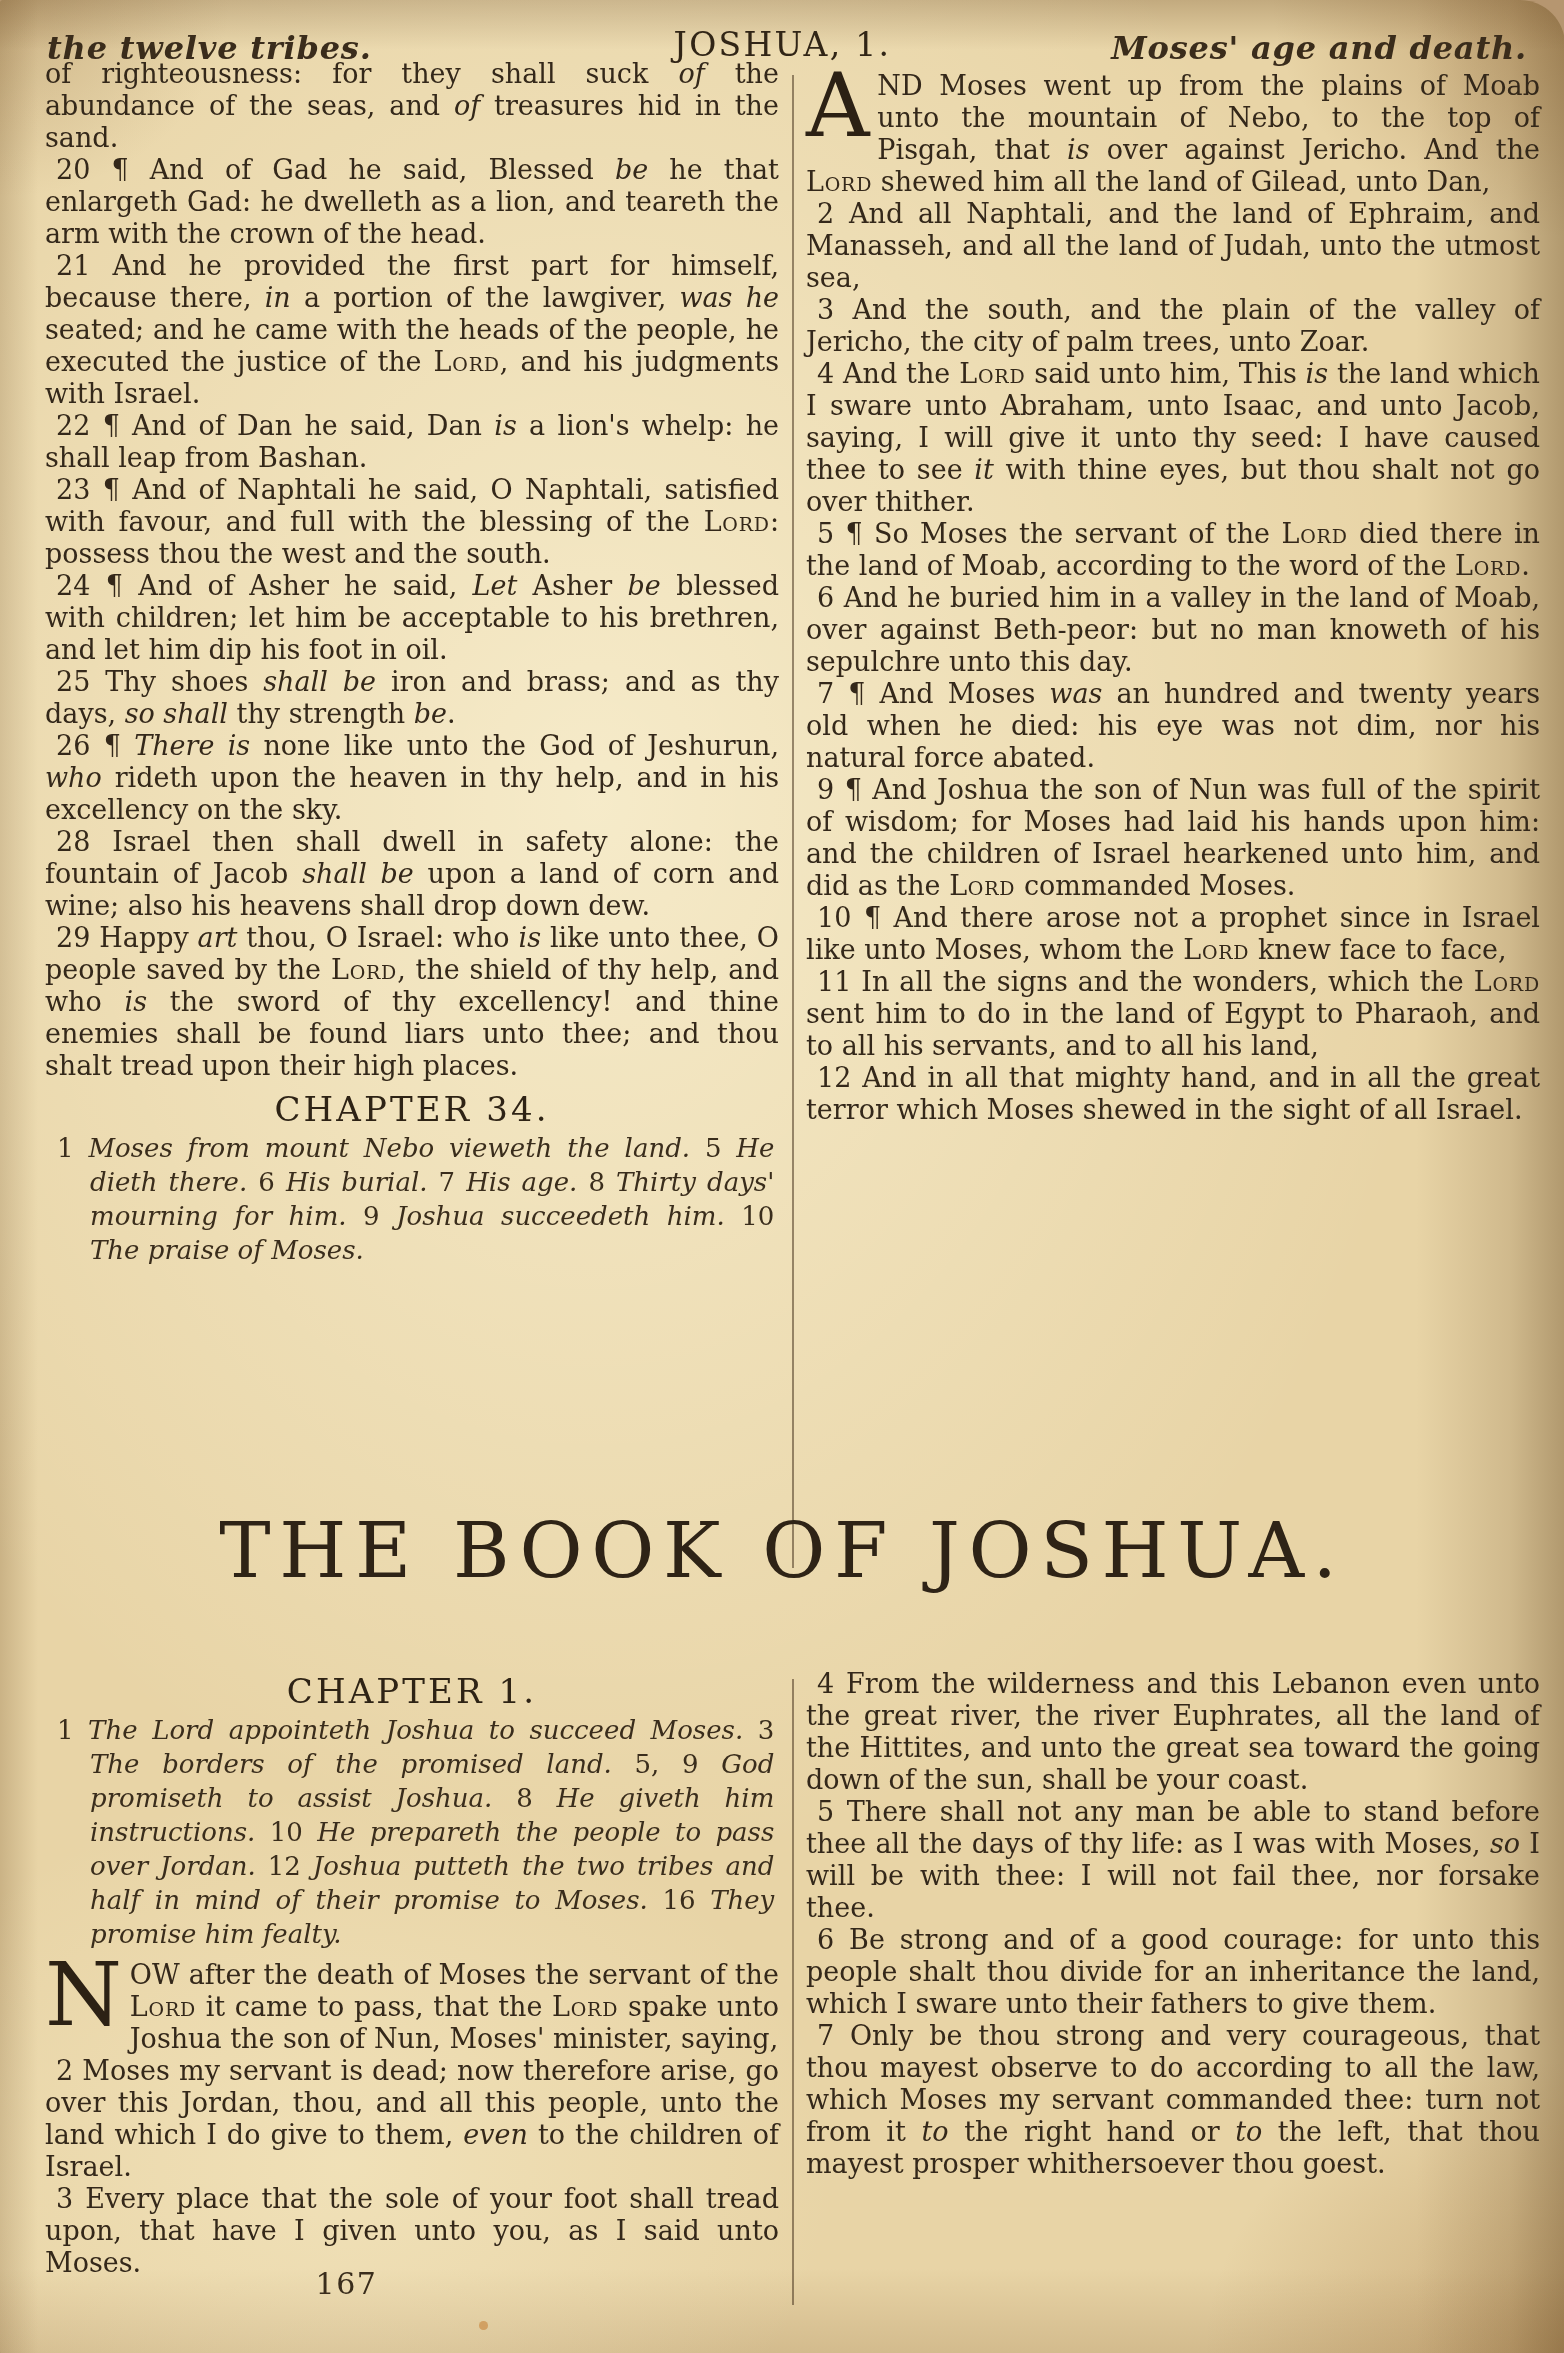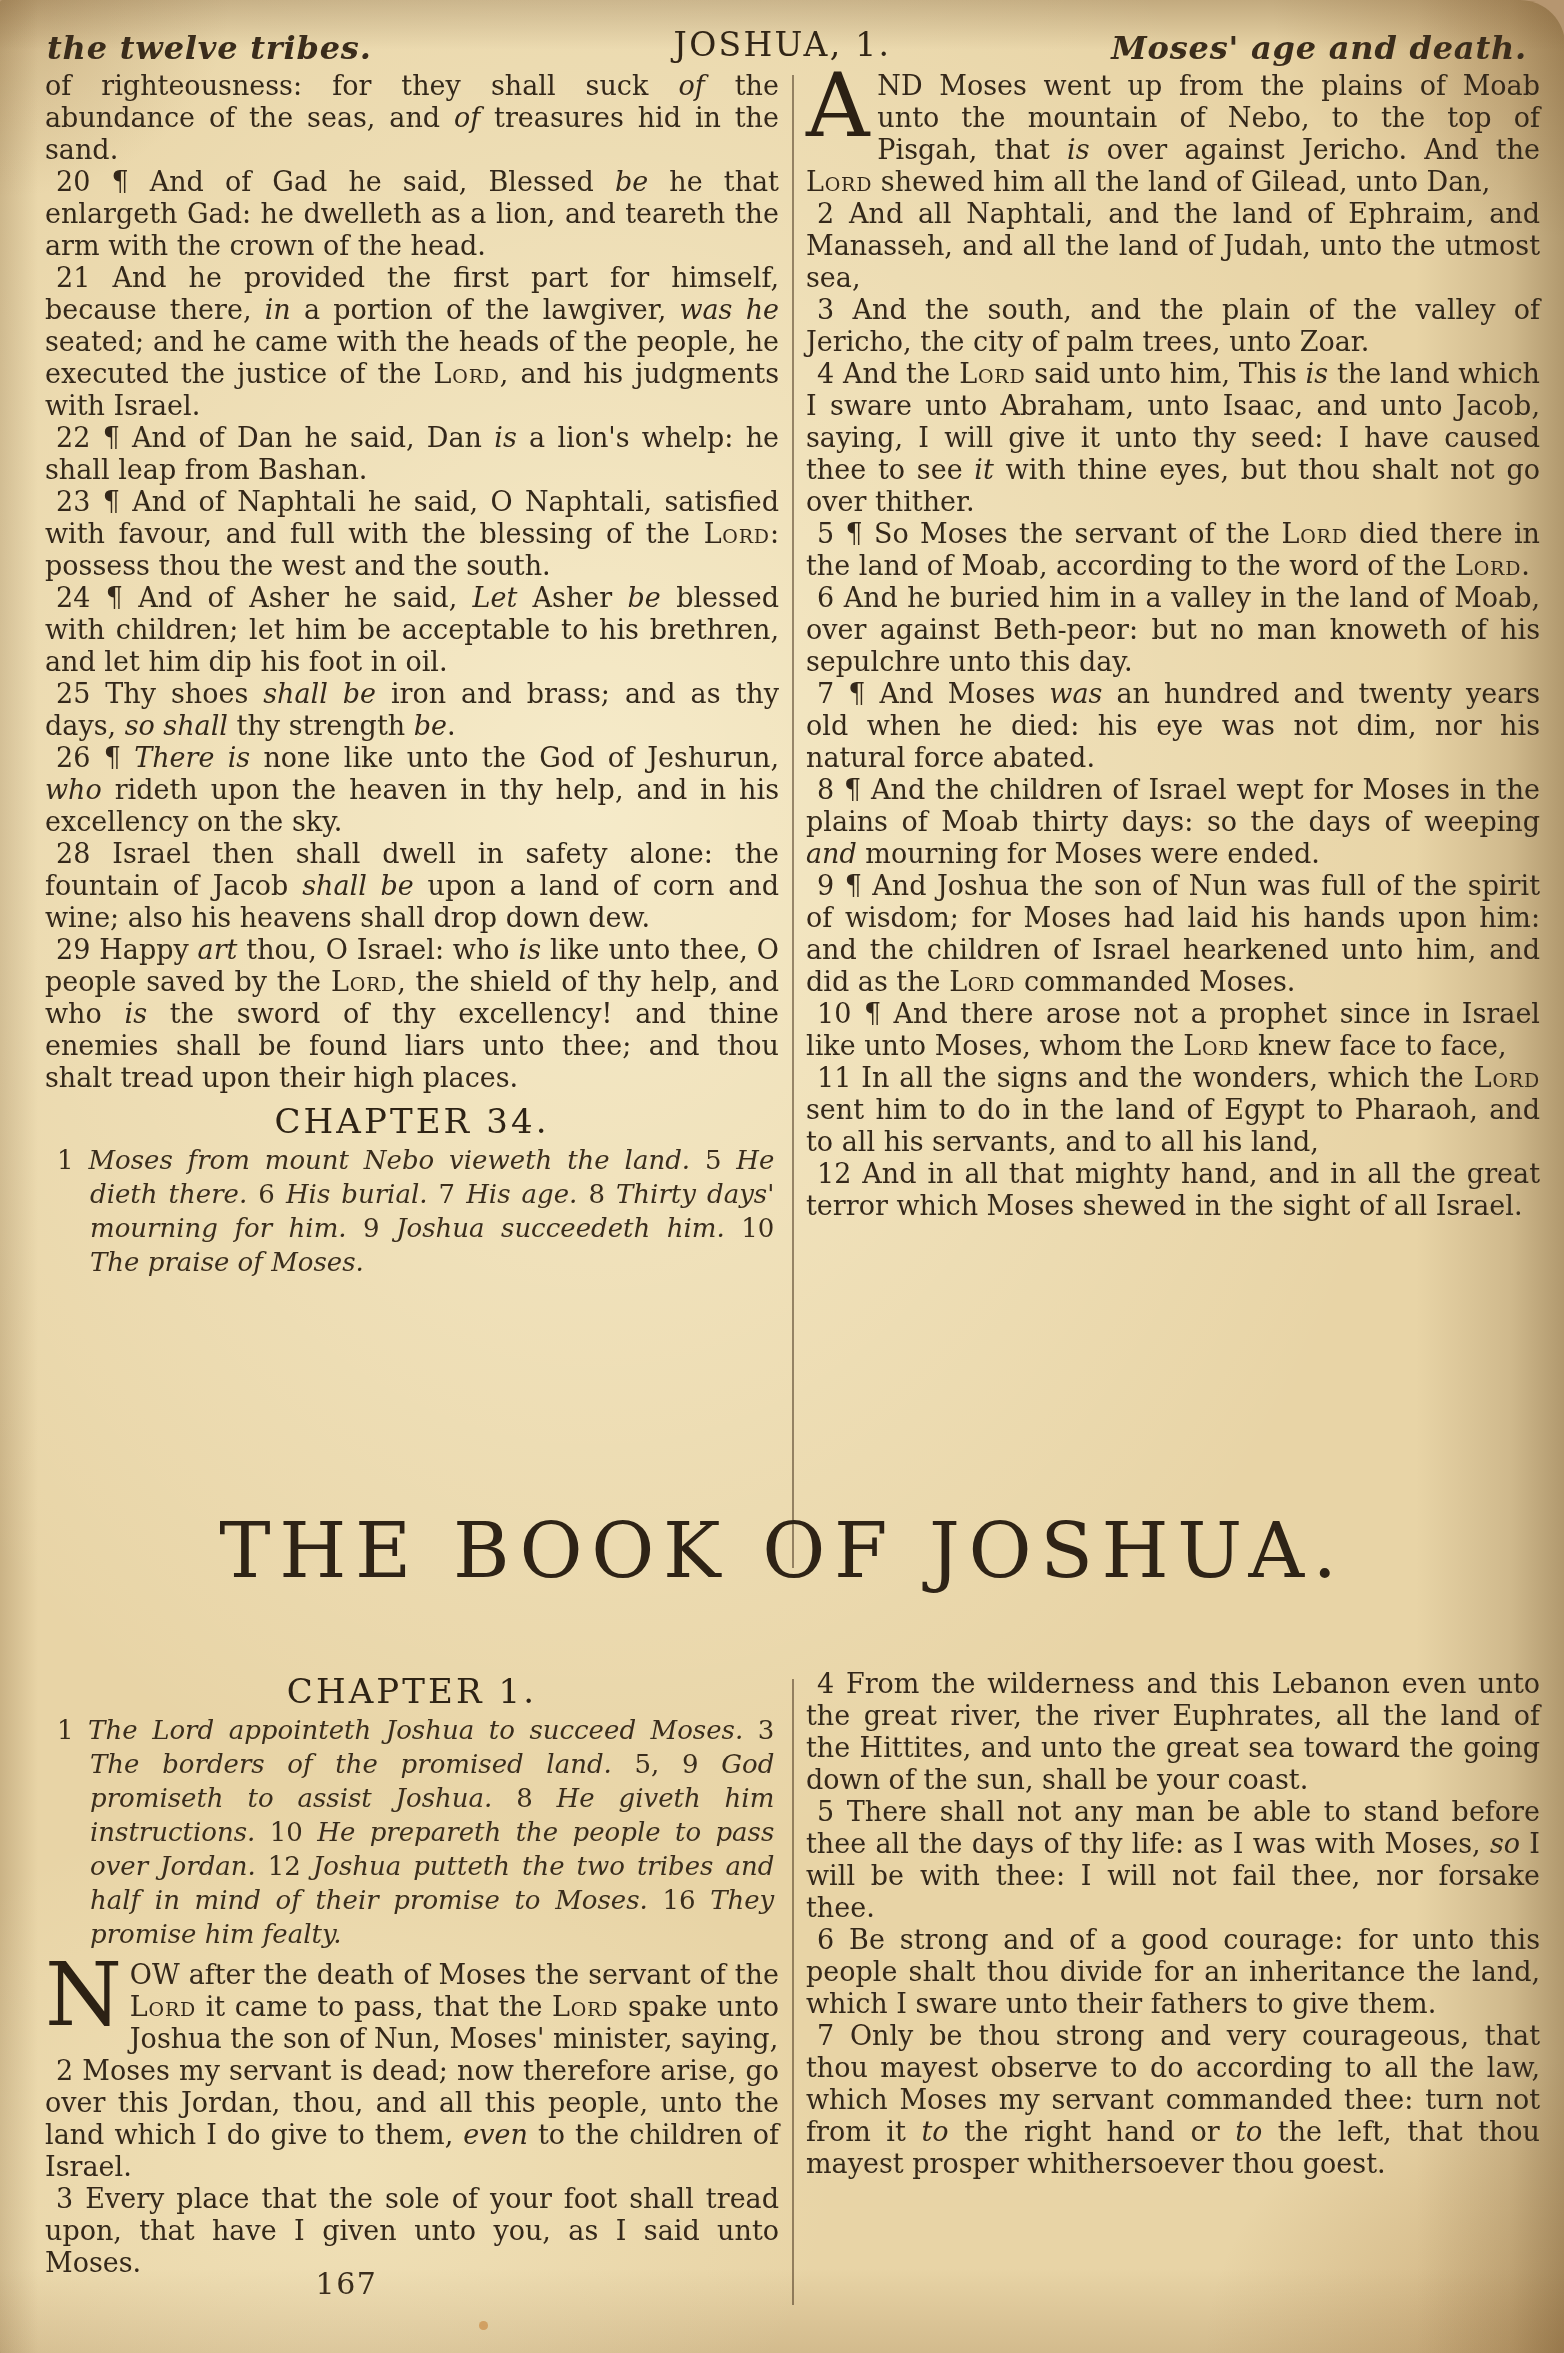--- a/index.html
+++ b/index.html
@@ -24,21 +24,21 @@
     position:absolute;top:29px;font-size:32px;font-style:italic;font-weight:700;
     letter-spacing:0.8px;color:#3a2c1b;
   }
   .runhead-left{left:47px;}
   .runhead-right{right:38px;}
   .runhead-center{
     position:absolute;top:25px;left:0;width:100%;text-align:center;
     font-size:33px;letter-spacing:2.3px;color:#312516;
   }
   .col{position:absolute;width:734px;text-align:justify;font-size:27px;line-height:32px;}
-  .col-deut-left{left:45px;top:70px;height:1502px;}
+  .col-deut-left{left:45px;top:58px;height:1502px;}
   .col-deut-right{left:806px;top:70px;height:1502px;}
   .col-josh-left{left:45px;top:1675px;height:657px;}
   .col-josh-right{left:806px;top:1668px;height:673px;}
   .divider{position:absolute;width:1.6px;background:rgba(74,55,32,0.55);}
   .divider-top{left:792px;top:75px;height:1493px;}
   .divider-bottom{left:792px;top:1679px;height:626px;}
   p.verse{margin:0;text-indent:11px;}
   p.verse.cont{text-indent:0;}
   p.verse.first{text-indent:0;}
   .chapter-heading{
@@ -95,21 +95,20 @@
   </div>
 
   <div class="col col-deut-right">
     <p class="verse first"><span class="dropcap">A</span>ND Moses went up from the plains of Moab unto the mountain of Nebo, to the top of Pisgah, that <i>is</i> over against Jericho. And the <span class="sc">Lord</span> shewed him all the land of Gilead, unto Dan,</p>
       <p class="verse">2 And all Naphtali, and the land of Ephraim, and Manasseh, and all the land of Judah, unto the utmost sea,</p>
       <p class="verse">3 And the south, and the plain of the valley of Jericho, the city of palm trees, unto Zoar.</p>
       <p class="verse">4 And the <span class="sc">Lord</span> said unto him, This <i>is</i> the land which I sware unto Abraham, unto Isaac, and unto Jacob, saying, I will give it unto thy seed: I have caused thee to see <i>it</i> with thine eyes, but thou shalt not go over thither.</p>
       <p class="verse">5 ¶ So Moses the servant of the <span class="sc">Lord</span> died there in the land of Moab, according to the word of the <span class="sc">Lord</span>.</p>
       <p class="verse">6 And he buried him in a valley in the land of Moab, over against Beth-peor: but no man knoweth of his sepulchre unto this day.</p>
       <p class="verse">7 ¶ And Moses <i>was</i> an hundred and twenty years old when he died: his eye was not dim, nor his natural force abated.</p>
-      <p class="verse">8 ¶ And the children of Israel wept for Moses in the plains of Moab thirty days: so the days of weeping <i>and</i> mourning for Moses were ended.</p>
       <p class="verse">9 ¶ And Joshua the son of Nun was full of the spirit of wisdom; for Moses had laid his hands upon him: and the children of Israel hearkened unto him, and did as the <span class="sc">Lord</span> commanded Moses.</p>
       <p class="verse">10 ¶ And there arose not a prophet since in Israel like unto Moses, whom the <span class="sc">Lord</span> knew face to face,</p>
       <p class="verse">11 In all the signs and the wonders, which the <span class="sc">Lord</span> sent him to do in the land of Egypt to Pharaoh, and to all his servants, and to all his land,</p>
       <p class="verse">12 And in all that mighty hand, and in all the great terror which Moses shewed in the sight of all Israel.</p>
   </div>
 
   <div class="book-title">THE BOOK OF JOSHUA.</div>
 
   <div class="divider divider-bottom"></div>
 

